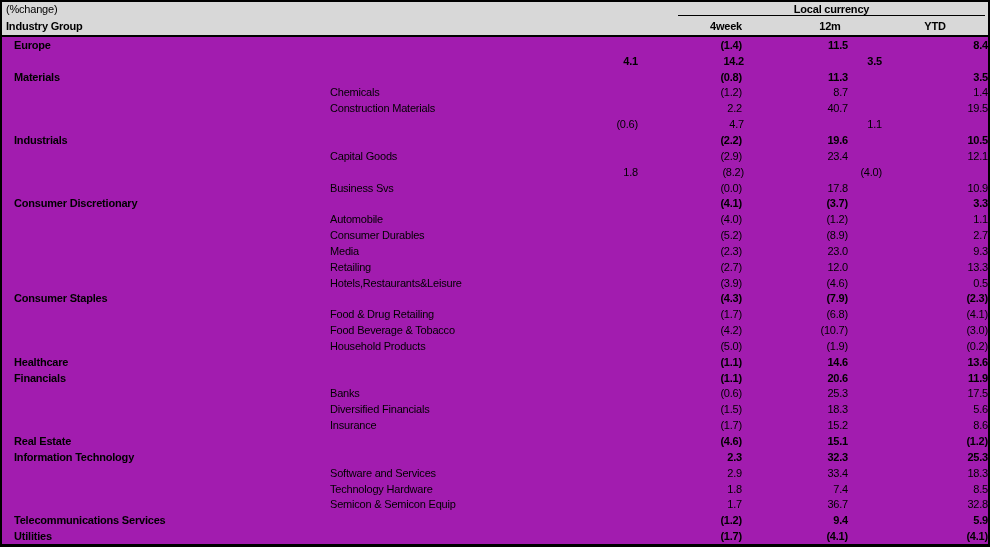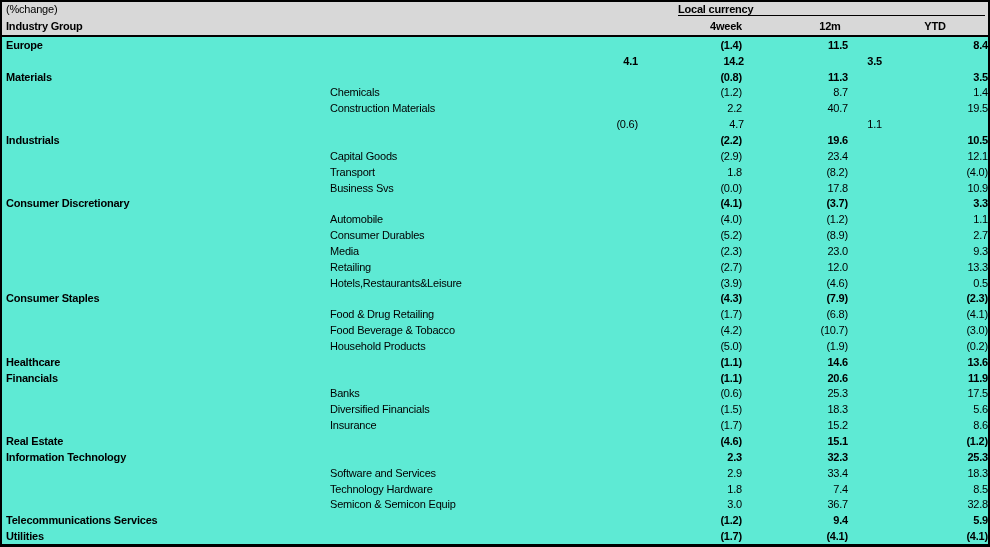--- a/index.html
+++ b/index.html
@@ -8,21 +8,21 @@
   .perf-table {
     position: relative;
     width: 990px;
     height: 547px;
     border: 2px solid var(--border, #000);
     border-bottom-width: 3px;
     font-family: "Liberation Sans", sans-serif;
     font-size: 11px;
     letter-spacing: -0.2px;
     color: #000;
-    background: #5eead4;
+    background: #a21caf;
     overflow: hidden;
   }
 
   .header {
     background: var(--header-bg, #d8d8d8);
     border-bottom: 2px solid var(--border, #000);
   }
 
   .hrow1 {
     display: grid;
@@ -43,37 +43,38 @@
 
   .currency-span {
     height: 100%;
     margin-left: 4px;
     margin-right: 3px;
     border-bottom: 1px solid var(--border, #000);
     text-align: center;
     font-weight: bold;
     display: flex;
     align-items: center;
+    justify-content: center;
   }
 
   .col-head { text-align: center; font-weight: bold; }
 
   .body {
     display: flex;
     flex-direction: column;
     height: 507px;
   }
 
   .row {
     flex: 1 1 0;
     display: grid;
     grid-template-columns: 672px 104px 104px 106px;
     align-items: center;
   }
-  .row .label { padding-left: 4px; }
+  .row .label { padding-left: 12px; }
   .row .label.indent { padding-left: 328px; }
   .row.bold .cell { font-weight: bold; }
 
   .num { text-align: right; }
   .v1 { padding-right: 36px; }
   .v2 { padding-right: 34px; }
   .v3 { }
 </style>
 </head>
 <body>
@@ -138,21 +139,20 @@
         <div class="cell num v2">19.6</div>
         <div class="cell num v3">10.5</div>
       </div>
       <div class="row">
         <div class="cell label indent">Capital Goods</div>
         <div class="cell num v1">(2.9)</div>
         <div class="cell num v2">23.4</div>
         <div class="cell num v3">12.1</div>
       </div>
       <div class="row">
-        <div class="cell label indent">Transport</div>
         <div class="cell num v1">1.8</div>
         <div class="cell num v2">(8.2)</div>
         <div class="cell num v3">(4.0)</div>
       </div>
       <div class="row">
         <div class="cell label indent">Business Svs</div>
         <div class="cell num v1">(0.0)</div>
         <div class="cell num v2">17.8</div>
         <div class="cell num v3">10.9</div>
       </div>
@@ -265,21 +265,21 @@
         <div class="cell num v3">18.3</div>
       </div>
       <div class="row">
         <div class="cell label indent">Technology Hardware</div>
         <div class="cell num v1">1.8</div>
         <div class="cell num v2">7.4</div>
         <div class="cell num v3">8.5</div>
       </div>
       <div class="row">
         <div class="cell label indent">Semicon &amp; Semicon Equip</div>
-        <div class="cell num v1">3.0</div>
+        <div class="cell num v1">1.7</div>
         <div class="cell num v2">36.7</div>
         <div class="cell num v3">32.8</div>
       </div>
       <div class="row bold">
         <div class="cell label">Telecommunications Services</div>
         <div class="cell num v1">(1.2)</div>
         <div class="cell num v2">9.4</div>
         <div class="cell num v3">5.9</div>
       </div>
       <div class="row bold">

